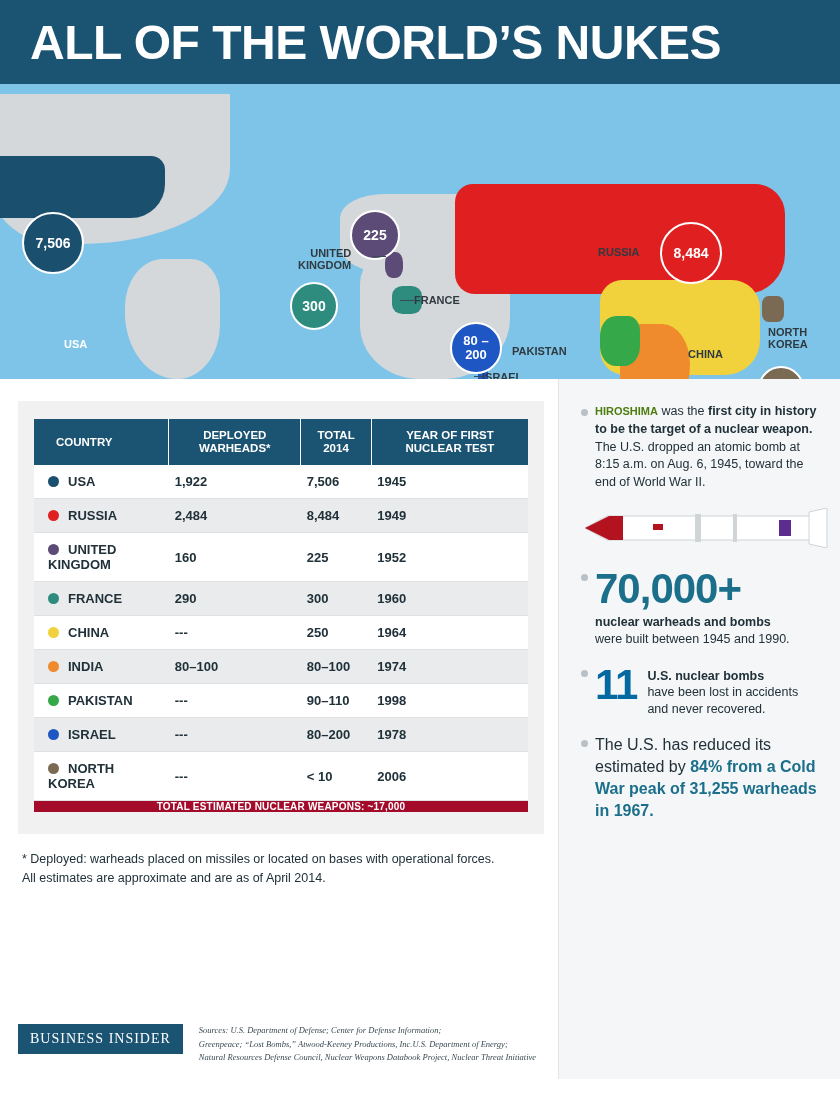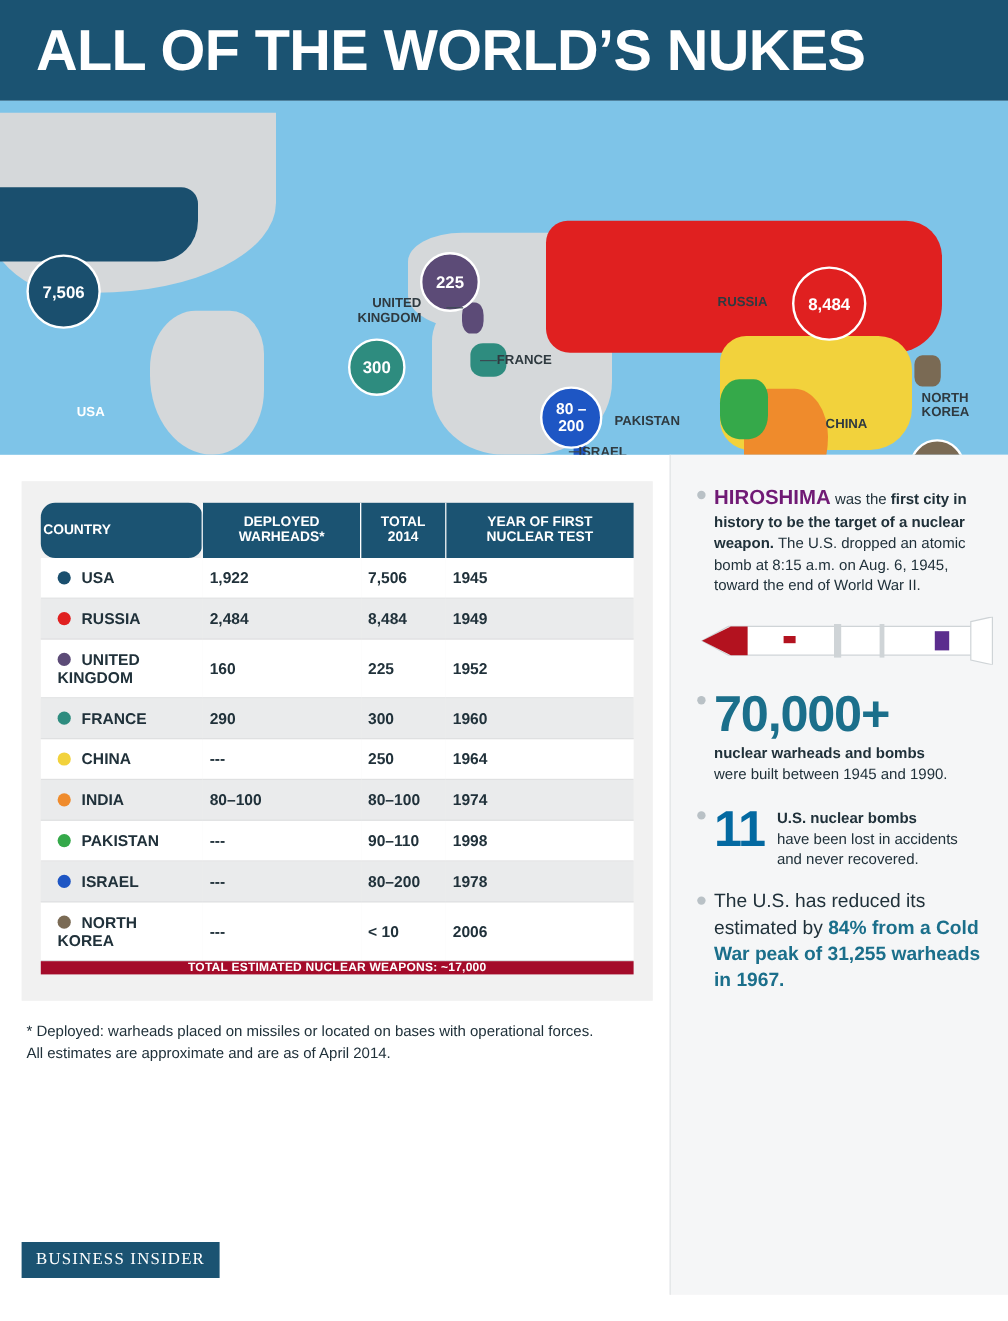--- a/index.html
+++ b/index.html
@@ -74,21 +74,21 @@
   thead th {
     background: #1b5372;
     color: #ffffff;
     font-size: 11.5px;
     font-weight: bold;
     padding: 10px 6px;
     text-align: center;
     line-height: 1.15;
     border-right: 1px solid #ffffff;
   }
-  thead th:first-child { text-align: left; padding-left: 2px; border-radius: 12px; }
+  thead th:first-child { text-align: left; padding-left: 22px; }
   thead th:last-child { border-right: none; }
   tbody td {
     padding: 9px 6px;
     font-size: 13px;
     text-align: left;
     color: #20313a;
     border-bottom: 1px solid #dfe0e1;
     font-weight: bold;
   }
   tbody tr:nth-child(odd) { background: #ffffff; }
@@ -144,21 +144,21 @@
     margin-left: 16px;
   }
   
   .rblock { position: relative; padding-left: 14px; margin-bottom: 16px; }
   .rblock .bullet {
     position: absolute; left: 0; top: 6px;
     width: 7px; height: 7px; border-radius: 50%;
     background: #b9c1c6;
   }
   .rtext { font-size: 12.5px; line-height: 1.42; color: #20313a; }
-  .city { color: #701a75; font-weight: bold; font-size: 17px; }
+  .city { color: #4d7c0f; font-weight: bold; font-size: 11px; }
   .b { font-weight: bold; }
   .missile { position: relative; height: 46px; margin: 4px 0 14px 2px; }
   .big-number {
     font-size: 42px;
     font-weight: bold;
     color: #1b6f8b;
     line-height: 1;
     letter-spacing: -1px;
   }
   .eleven {
@@ -301,20 +301,23 @@
         </tbody>
       </table>
       <div class="total-row">TOTAL ESTIMATED NUCLEAR WEAPONS:  ~17,000</div>
     </div>
 
     <div class="footnote" style="white-space:pre-line;">* Deployed: warheads placed on missiles or located on bases with operational forces.
  All estimates are approximate and are as of April 2014.</div>
 
     <div class="footer">
       <div class="bi-logo">BUSINESS INSIDER</div>
+      <div class="sources" style="white-space:pre-line;">Sources: U.S. Department of Defense; Center for Defense Information;
+Greenpeace; “Lost Bombs,” Atwood-Keeney Productions, Inc.U.S. Department of Energy;
+Natural Resources Defense Council, Nuclear Weapons Databook Project, Nuclear Threat Initiative</div>
     </div>
   </div>
 
   <div class="right-col">
 
     <div class="rblock">
       <span class="bullet"></span>
       <div class="rtext">
         <span class="city">HIROSHIMA</span><span> was the </span><span class="b">first city in history to be the target of a nuclear weapon.</span><span> The U.S. dropped an atomic bomb at 8:15 a.m. on Aug. 6, 1945, toward the end of World War II.</span>
       </div>

